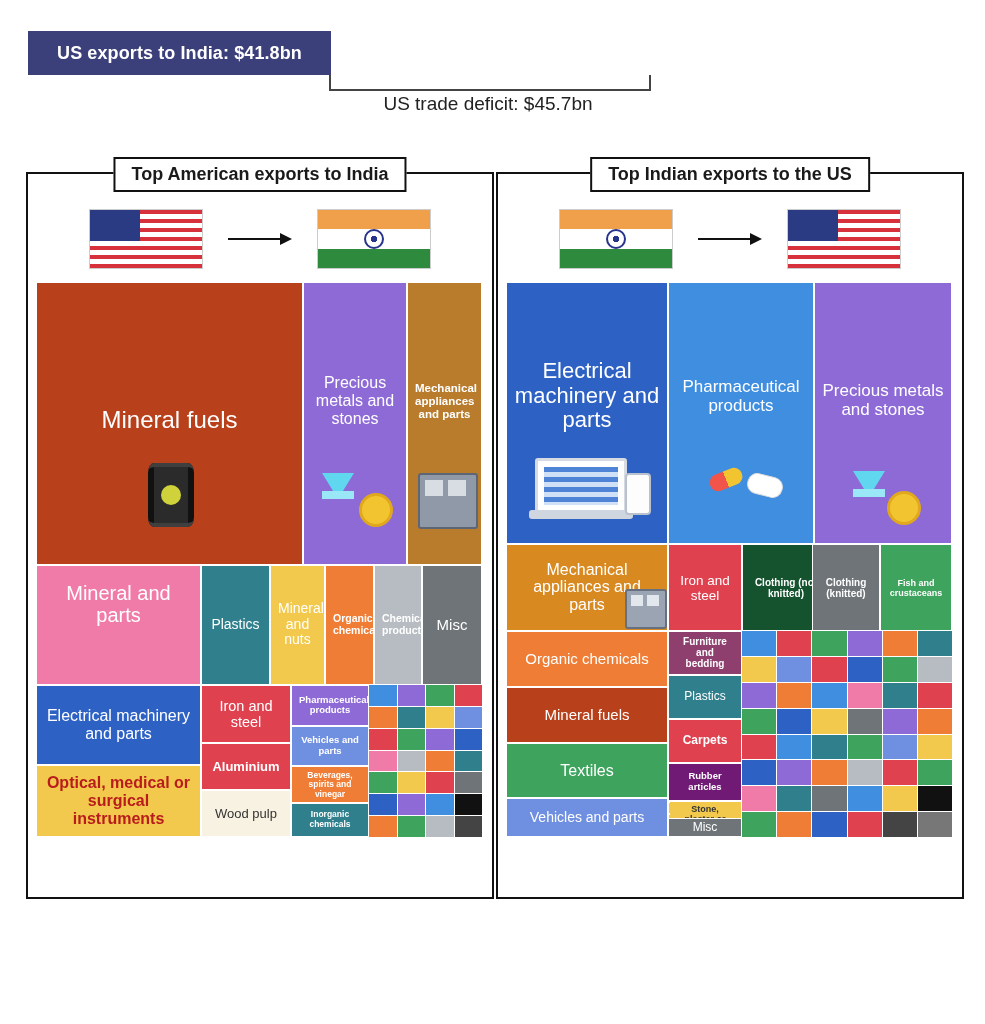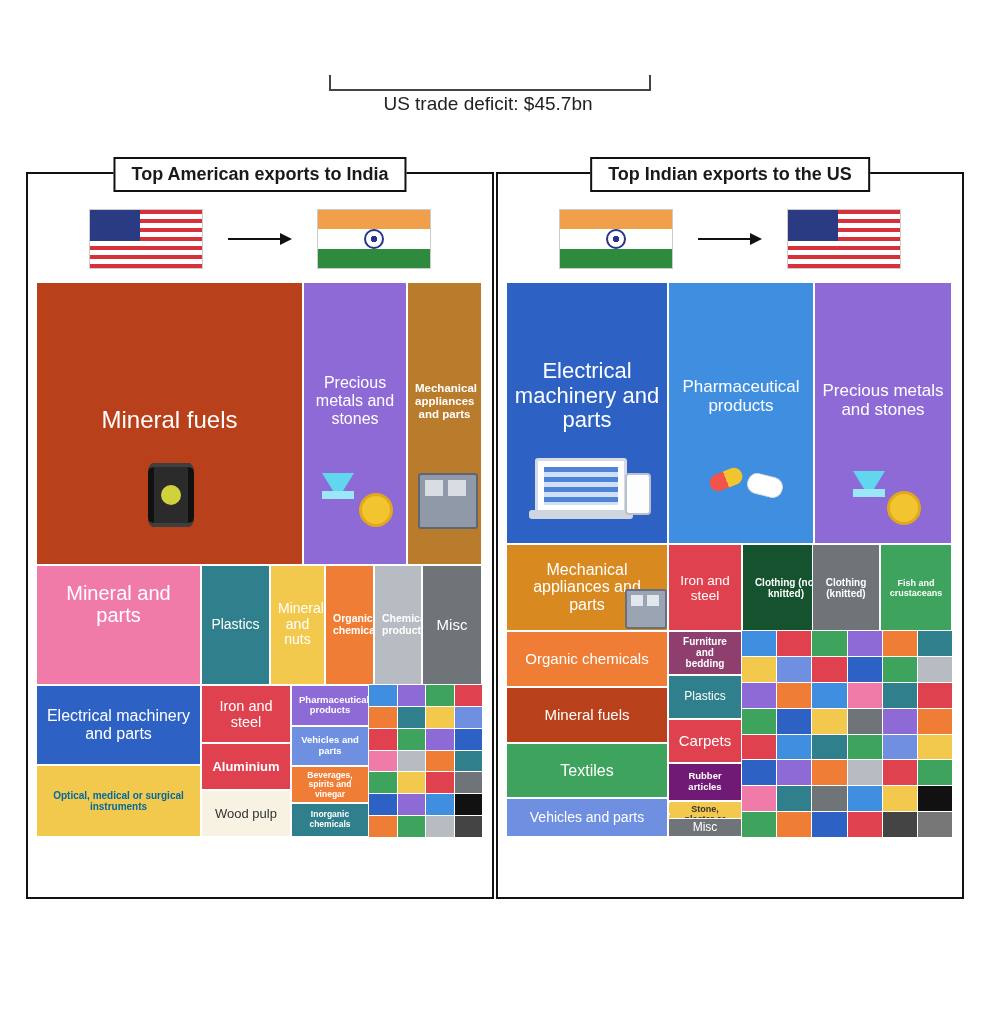--- a/index.html
+++ b/index.html
@@ -114,20 +114,21 @@
 
   
   .footer{position:absolute;left:0;top:948px;width:985px;height:60px;}
 </style>
 </head>
 <body>
 
 <div class="page">
 
   <div class="topbar">
+    <div class="seg seg-us">US exports to India: $41.8bn</div>
   </div>
   <div class="bracket"></div>
   <div class="deficit">US trade deficit: $45.7bn</div>
 
   <div class="panel panel-left">
     <div class="panel-title">Top American exports to India</div>
 
     <div class="flagrow">
       <div class="flag flag-us">
         <div class="stripe" style="top:0"></div>
@@ -209,21 +210,21 @@
 
       <div class="cell" style="left:255px;top:484px;width:78px;height:37px;background:#ef7d35">
         <div class="lbl w lbl-ctr" style="font-size:8.5px">Beverages, spirits and vinegar</div>
       </div>
 
       <div class="cell" style="left:255px;top:521px;width:78px;height:34px;background:#2f7f8c">
         <div class="lbl w lbl-ctr" style="font-size:8.5px">Inorganic chemicals</div>
       </div>
 
       <div class="cell" style="left:0;top:483px;width:165px;height:72px;background:#f2c94c">
-        <div class="lbl lbl-ctr" style="font-size:10px;color:#0369a1">Optical, medical or surgical instruments</div>
+        <div class="lbl lbl-ctr" style="font-size:16px;color:#b91c1c">Optical, medical or surgical instruments</div>
       </div>
 
       <div class="cell" style="left:165px;top:461px;width:90px;height:47px;background:#e0414f">
         <div class="lbl w lbl-ctr" style="font-size:13px;font-weight:700">Aluminium</div>
       </div>
 
       <div class="cell" style="left:165px;top:508px;width:90px;height:47px;background:#f7f2e2">
         <div class="lbl lbl-ctr" style="font-size:13px;color:#333;font-weight:400">Wood pulp</div>
       </div>
 
@@ -341,21 +342,21 @@
 
       <div class="cell" style="left:162px;top:393px;width:74px;height:44px;background:#2f7f8c">
         <div class="lbl w lbl-ctr" style="font-size:12px;font-weight:400">Plastics</div>
       </div>
 
       <div class="cell" style="left:0;top:461px;width:162px;height:55px;background:#3da35d">
         <div class="lbl w lbl-ctr" style="font-size:16px;font-weight:400">Textiles</div>
       </div>
 
       <div class="cell" style="left:162px;top:437px;width:74px;height:44px;background:#e0414f">
-        <div class="lbl w lbl-ctr" style="font-size:15px;font-weight:400">Carpets</div>
+        <div class="lbl w lbl-ctr" style="font-size:12px;font-weight:700">Carpets</div>
       </div>
 
       <div class="cell" style="left:162px;top:481px;width:74px;height:38px;background:#701a75">
         <div class="lbl w lbl-ctr" style="font-size:9.5px">Rubber articles</div>
       </div>
 
       <div class="cell" style="left:162px;top:519px;width:74px;height:36px;background:#f2c94c">
         <div class="lbl lbl-ctr" style="font-size:9px;color:#333">Stone, plaster or cement</div>
       </div>
 

